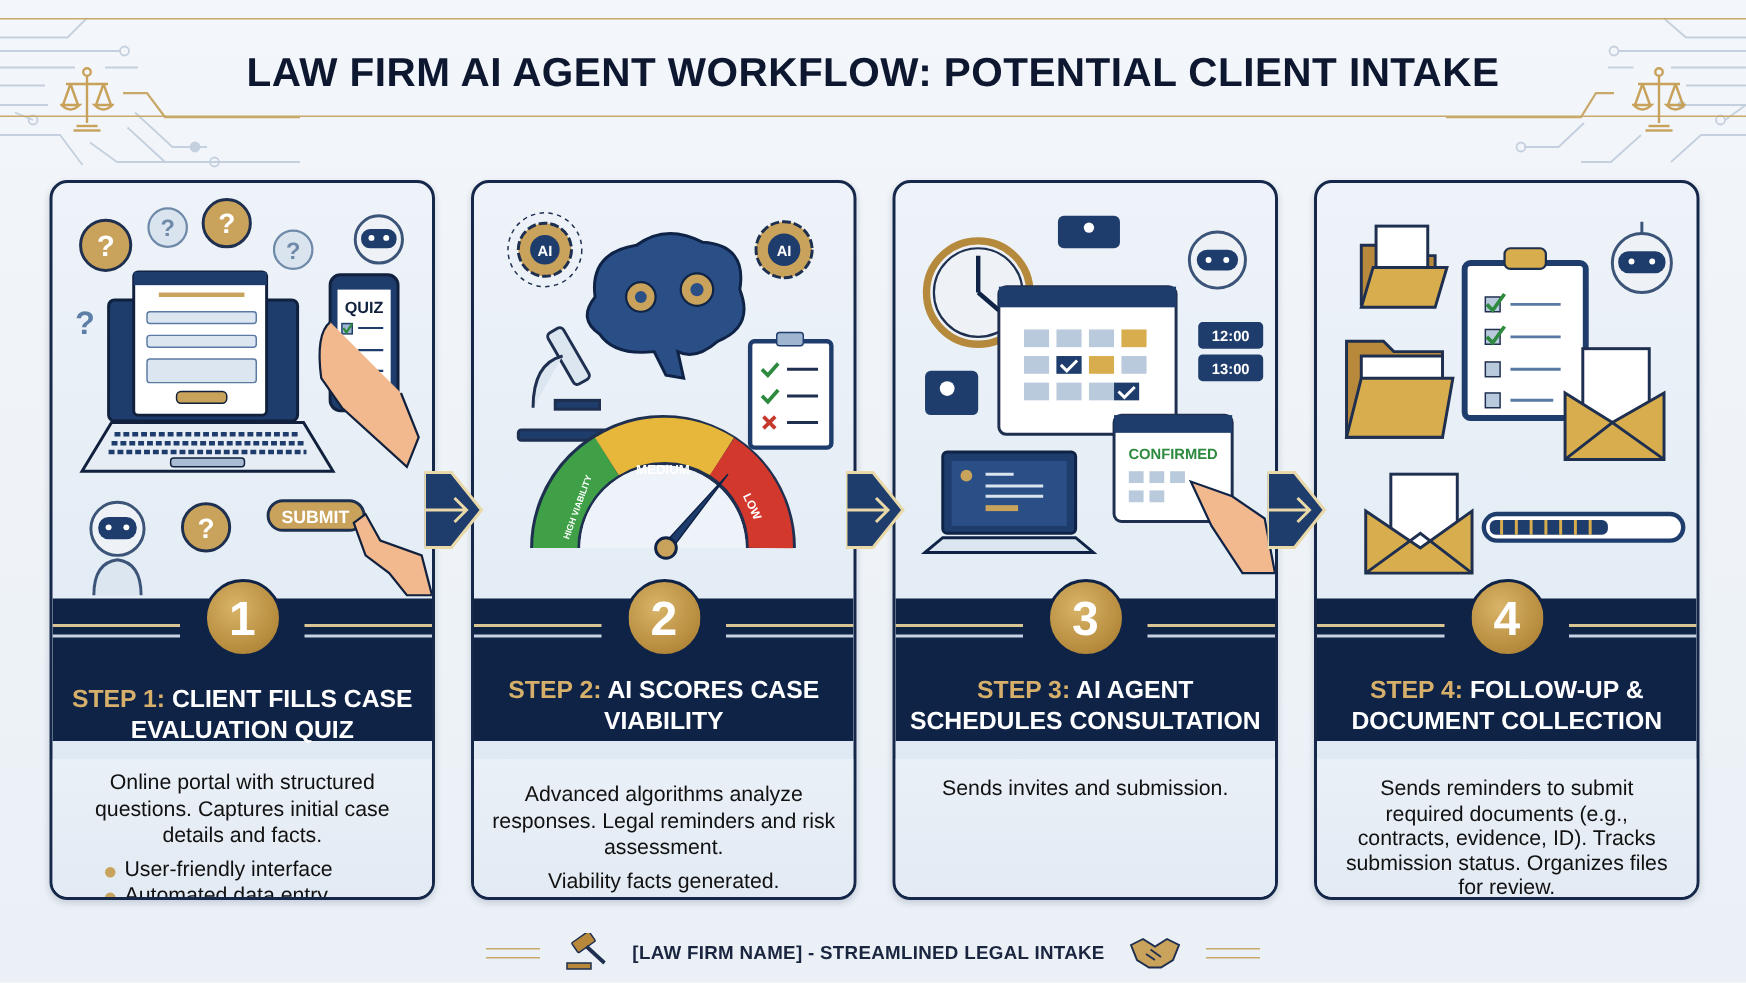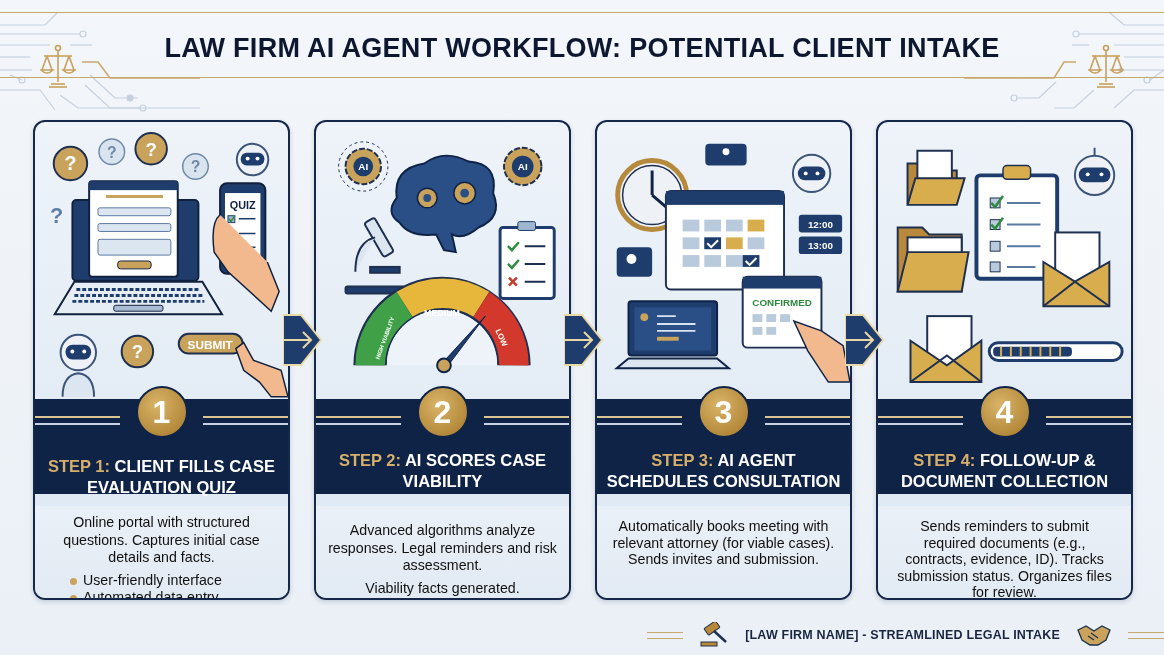--- a/index.html
+++ b/index.html
@@ -77,21 +77,21 @@
   .body ul { list-style: none; text-align: left; padding-left: 24px; }
   .body li { position: relative; padding-left: 14px; }
   .body li::before {
     content: ""; position: absolute; left: 1px; top: 6px; width: 7px; height: 7px; border-radius: 50%;
     background: #c9a35b;
   }
   .arrow { position: absolute; top: 190px; width: 42px; height: 60px; z-index: 5; }
 
   .footer {
     position: absolute; left: 0; right: 0; top: 622px; height: 26px;
-    display: flex; align-items: center; justify-content: flex-end; gap: 16px;
+    display: flex; align-items: center; justify-content: center; gap: 16px;
   }
   .footer .rule { width: 36px; height: 7px; border-top: 1.5px solid #c8a96a; border-bottom: 1.5px solid #c8a96a; }
   .footer-text { font-size: 12.5px; font-weight: bold; color: #1a2540; letter-spacing: 0.2px; }
 </style>
 </head>
 <body>
 
 <svg class="circuit left" viewBox="0 0 200 120">
   <g stroke="#c5d0de" stroke-width="1.2" fill="none">
     <path d="M0 25 H45 L58 12"></path>
@@ -377,21 +377,20 @@
     <div class="band">
       <span class="stripe l"></span>
       <span class="stripe r"></span>
       <div class="num-badge">3</div>
       <div class="step-title" style="top:51px">
         <span class="step-no">STEP 3:</span>
         <span>AI AGENT SCHEDULES CONSULTATION</span>
       </div>
     </div>
     <div class="body" style="padding-top:12px; line-height:16.5px">
-      <p style="margin-bottom:0">Automatically books meeting with relevant attorney (for viable cases).</p>
       <div>Sends invites and submission.</div>
     </div>
   </div>
 
   <div class="card" style="left:843px">
     <svg class="art" viewBox="0 0 257 277">
       <g stroke="#1e2f4f" stroke-width="2">
         <path d="M30 40 H55 L60 47 H80 V80 H30 Z" fill="#b8893a"></path>
         <rect x="40" y="27" width="35" height="40" fill="#fff"></rect>
         <path d="M30 82 L38 55 H88 L80 82 Z" fill="#d8ad4d"></path>

